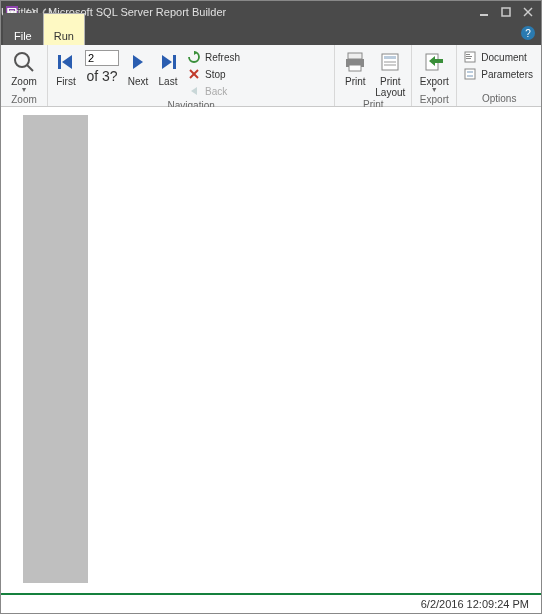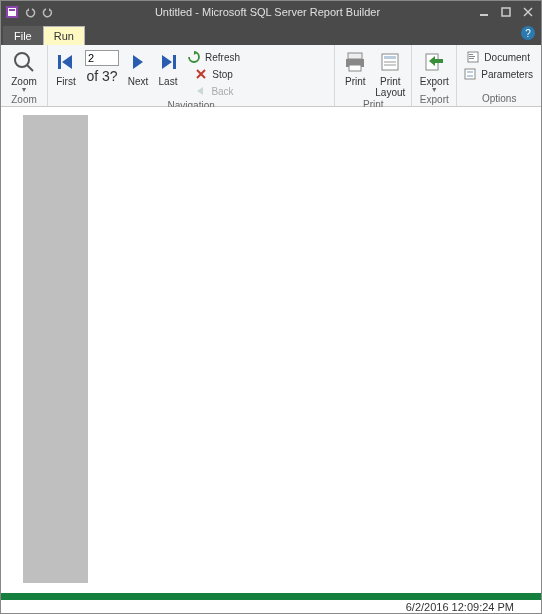--- a/index.html
+++ b/index.html
@@ -1,45 +1,45 @@
 <!DOCTYPE html>
 <html><head>
 <meta charset="utf-8">
 <style>
   * { box-sizing: border-box; margin: 0; padding: 0; }
   body { font-family: "Segoe UI", Tahoma, sans-serif; font-size: 11px; background: #fff; width: 542px; height: 614px; overflow: hidden; border: 1px solid #888; display: flex; flex-direction: column; }
   .titlebar { background: #4a4a4a; color: #e0e0e0; height: 22px; display: flex; align-items: center; position: relative; font-size: 11px; }
   .titlebar .qat { display: flex; align-items: center; gap: 4px; padding-left: 4px; }
   .qat-icon { width: 14px; height: 14px; display: flex; align-items: center; justify-content: center; }
-  .titlebar .title { position: absolute; left: 0; right: 7px; text-align: center; pointer-events: none; }
+  .titlebar .title { position: absolute; left: 0; right: 7px; text-align: left; pointer-events: none; }
   .titlebar .winbtns { margin-left: auto; display: flex; gap: 8px; padding-right: 6px; }
   .winbtn { width: 14px; height: 14px; display: flex; align-items: center; justify-content: center; color: #ccc; }
   .tabrow { background: #4a4a4a; height: 22px; display: flex; align-items: flex-end; position: relative; }
-  .tab { padding: 3px 10px 3px 10px; font-size: 11px; color: #e0e0e0; background: transparent; border: 1px solid transparent; border-bottom: none; cursor: pointer; }
+  .tab { padding: 16px 10px 3px 10px; font-size: 11px; color: #e0e0e0; background: transparent; border: 1px solid transparent; border-bottom: none; cursor: pointer; }
   .tab.file { background: #5a5a5a; color: #fff; margin-left: 2px; }
   .tab.active { background: #fef9c3; color: #333; border-color: #b5b5b5; }
   .help-icon { position: absolute; right: 6px; top: 3px; width: 14px; height: 14px; background: #2a7ab0; color: #fff; border-radius: 50%; display: flex; align-items: center; justify-content: center; font-size: 10px; }
   .ribbon { background: #f5f6f7; border-bottom: 1px solid #c9c9c9; height: 62px; display: flex; }
   .group { display: flex; flex-direction: column; border-right: 1px solid #d8d8d8; }
   .group-body { flex: 1; display: flex; align-items: flex-start; padding: 3px 4px 0 4px; gap: 2px; }
   .group-label { text-align: center; font-size: 10px; color: #666; padding: 1px 0 2px 0; }
   .bigbtn { display: flex; flex-direction: column; align-items: center; justify-content: flex-start; width: 38px; cursor: pointer; }
   .bigbtn .bicon { width: 24px; height: 24px; display: flex; align-items: center; justify-content: center; margin-top: 2px; }
   .bigbtn .blabel { font-size: 10px; color: #333; text-align: center; line-height: 11px; margin-top: 2px; }
   .pageinput { display: flex; flex-direction: column; align-items: center; margin: 2px 3px 0 3px; }
   .pageinput input { width: 34px; height: 16px; font-size: 11px; border: 1px solid #999; padding: 0 2px; }
   .pageinput .of { font-size: 14px; color: #333; margin-top: 2px; }
-  .smallbtns { display: flex; flex-direction: column; gap: 1px; margin-left: 3px; margin-top: 1px; align-items: center; }
+  .smallbtns { display: flex; flex-direction: column; gap: 1px; margin-left: 3px; margin-top: 1px; }
   .smallbtn { display: flex; align-items: center; gap: 4px; height: 16px; cursor: pointer; font-size: 10px; color: #333; padding-right: 4px; }
   .smallbtn .sicon { width: 14px; height: 14px; display: flex; align-items: center; justify-content: center; }
   .smallbtn.disabled { color: #aaa; }
   .smallbtn.disabled svg { opacity: 0.4; }
   .content { flex: 1; display: flex; position: relative; background: #fff; }
   .pagepane { position: absolute; left: 22px; top: 8px; width: 65px; height: 468px; background: #bfbfbf; }
-  .statusbar { height: 20px; border-top: 7px solid #15803d; display: flex; align-items: center; justify-content: flex-end; padding-right: 27px; font-size: 11px; color: #333; background: #fff;}
+  .statusbar { height: 20px; border-top: 2px solid #15803d; display: flex; align-items: center; justify-content: flex-end; padding-right: 12px; font-size: 11px; color: #333; background: #fff;}
   svg { display: block; }
   .drop-caret { font-size: 8px; color: #666; line-height: 6px; }
 </style>
 </head>
 <body>
 
 <div class="titlebar">
   <div class="qat">
     <span class="qat-icon">
       <svg width="12" height="12">

